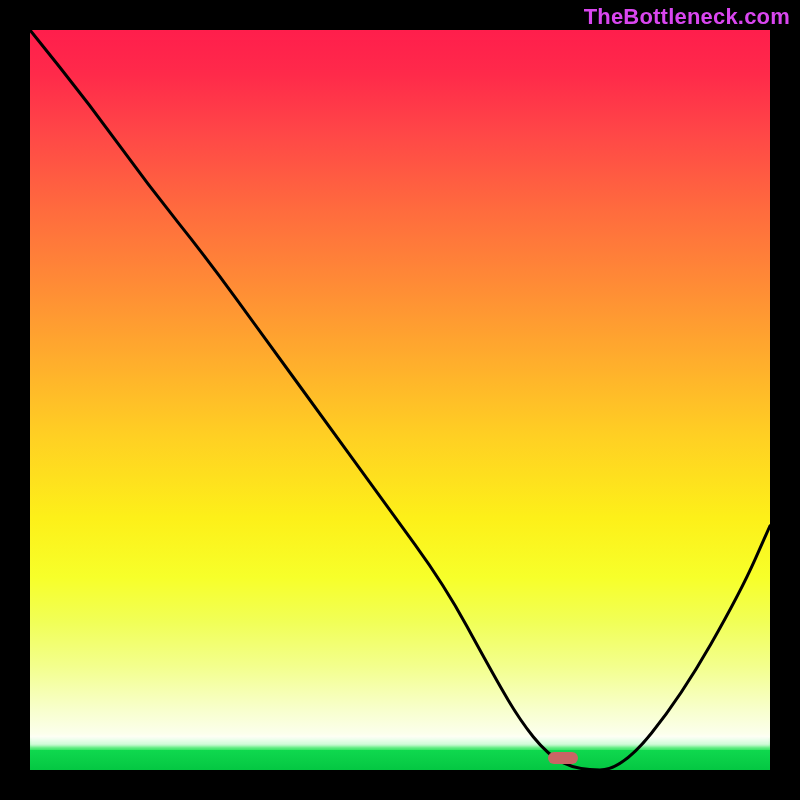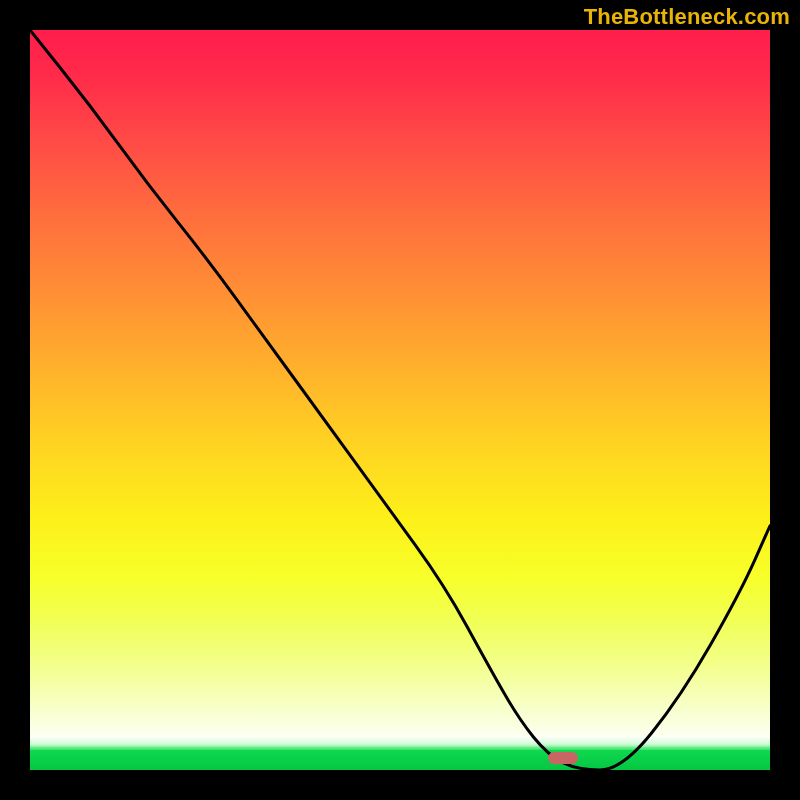--- a/index.html
+++ b/index.html
@@ -14,21 +14,21 @@
   .frame {
     position: relative;
     width: 800px;
     height: 800px;
     background: #000;
   }
   .watermark {
     position: absolute;
     top: 4px;
     right: 10px;
-    color: #eab308;
+    color: #d946ef;
     font-size: 22px;
     font-weight: 600;
     letter-spacing: 0.2px;
     z-index: 20;
   }
   .plot-area {
     position: absolute;
     left: 30px;
     top: 30px;
     width: 740px;

